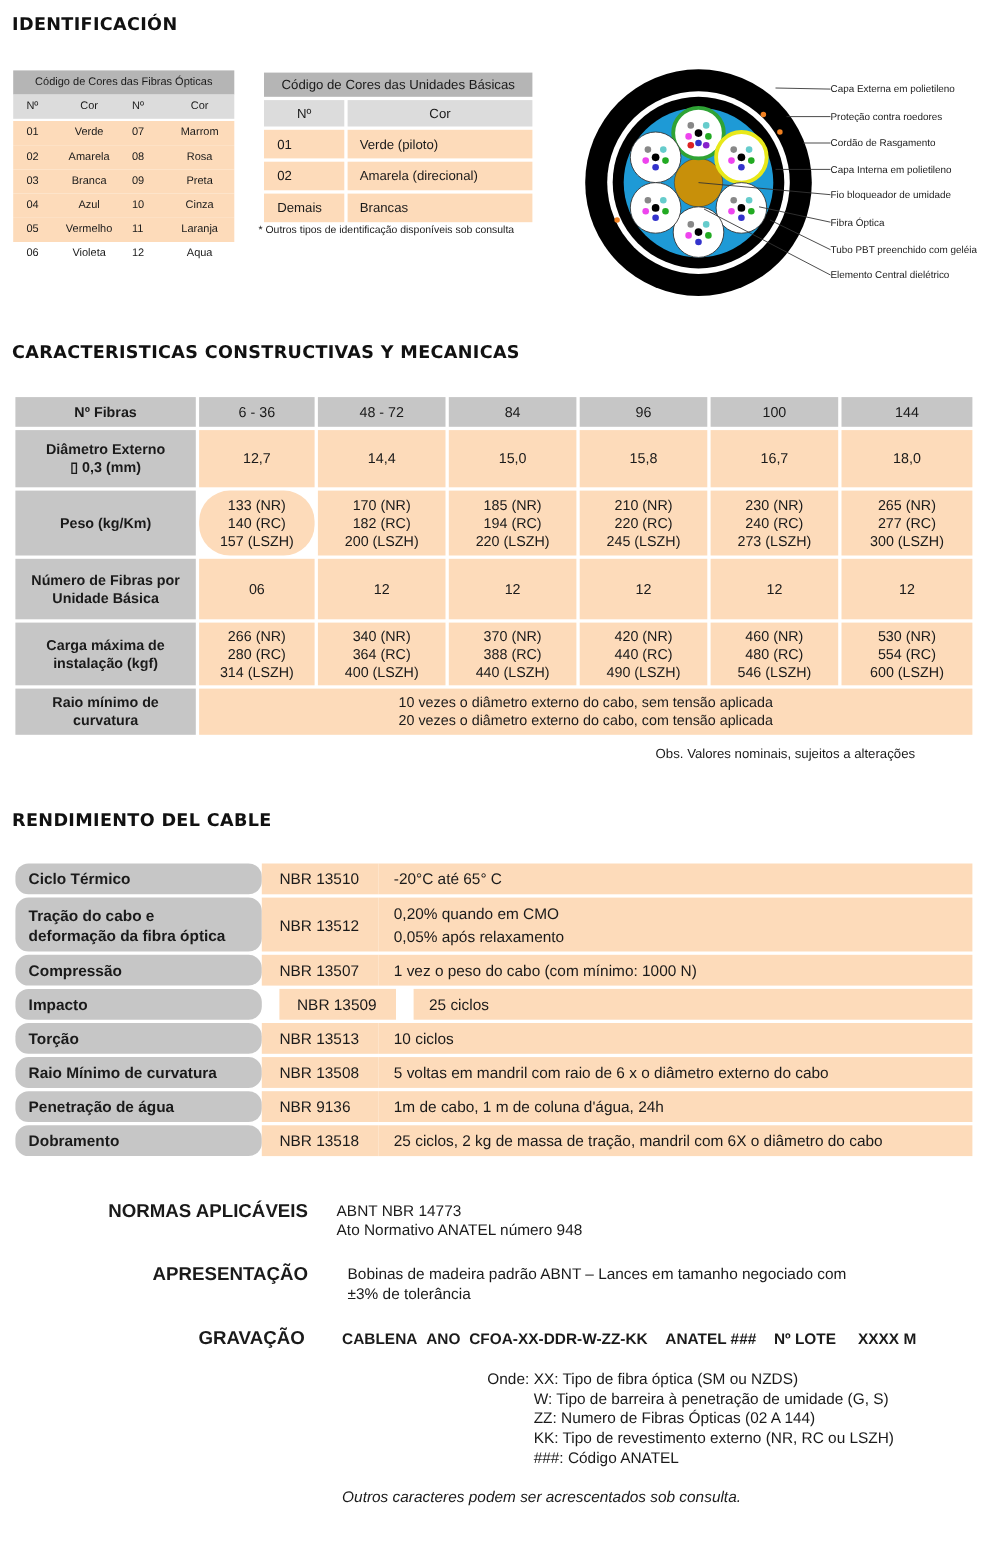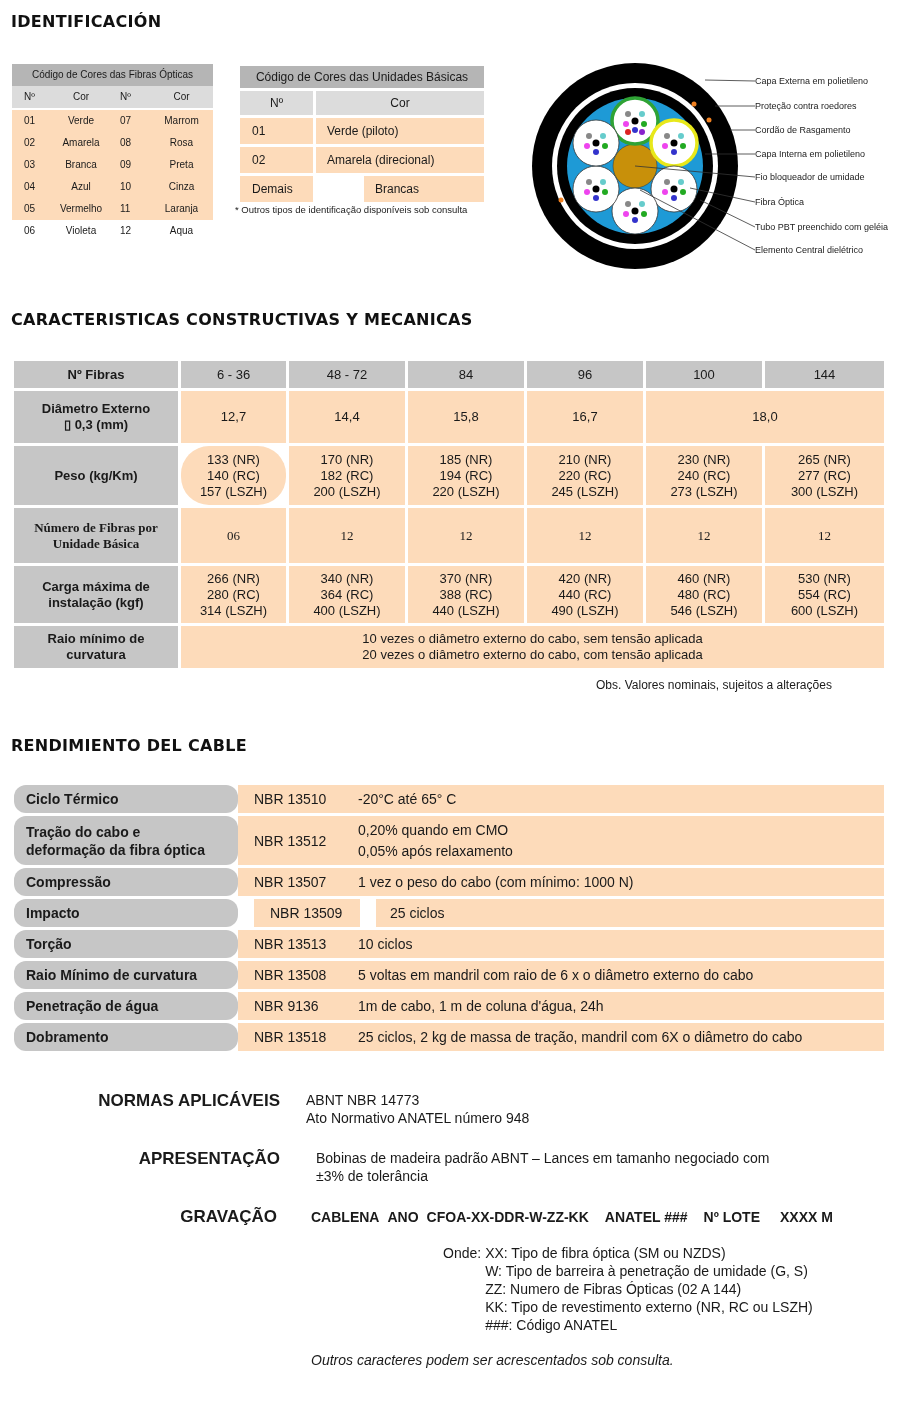--- a/index.html
+++ b/index.html
@@ -98,21 +98,21 @@
     <div class="b lgray" style="justify-content:center; padding-left:0;">Cor</div>
   </div>
   <div class="row" style="height:26px;">
       <div class="a peach">01</div>
       <div class="b peach">Verde (piloto)</div>
     </div>
   <div class="row" style="height:26px;">
       <div class="a peach">02</div>
       <div class="b peach">Amarela (direcional)</div>
     </div>
-  <div class="row" style="height:26px; margin-bottom:2px;gap:48px;">
+  <div class="row" style="height:26px; margin-bottom:2px;">
       <div class="a peach">Demais</div>
       <div class="b peach">Brancas</div>
     </div>
   <div style="font-size:9.5px; margin-left:-5px;">* Outros tipos de identificação disponíveis sob consulta</div>
 </div>
 
 <svg class="abs" style="left:530px; top:60px;" width="230" height="215" viewBox="0 0 230 215">
   <circle cx="105" cy="106" r="103" fill="#000"></circle>
   <circle cx="105" cy="106" r="83" fill="#fff"></circle>
   <circle cx="105" cy="106" r="78" fill="#000"></circle>
@@ -199,20 +199,21 @@
     <div class="cell v gray">84</div>
     <div class="cell v gray">96</div>
     <div class="cell v gray">100</div>
     <div class="cell v gray" style="flex:1;">144</div>
   </div>
   <div class="row" style="height:52px;">
     <div class="cell lab gray" style="white-space:pre-line;">Diâmetro Externo
 ▯ 0,3 (mm)</div>
     <div class="cell v peach" style="width:105px;">12,7</div>
     <div class="cell v peach">14,4</div>
+    <div class="cell v peach">15,0</div>
     <div class="cell v peach">15,8</div>
     <div class="cell v peach">16,7</div>
     <div class="cell v peach" style="flex:1;">18,0</div>
   </div>
   <div class="row" style="height:59px;">
     <div class="cell lab gray">Peso (kg/Km)</div>
     <div class="cell v peach" style="width:105px; white-space:pre-line;border-radius:28px;">133 (NR)
 140 (RC)
 157 (LSZH)</div>
     <div class="cell v peach" style="white-space:pre-line;">170 (NR)
@@ -224,21 +225,21 @@
     <div class="cell v peach" style="white-space:pre-line;">210 (NR)
 220 (RC)
 245 (LSZH)</div>
     <div class="cell v peach" style="white-space:pre-line;">230 (NR)
 240 (RC)
 273 (LSZH)</div>
     <div class="cell v peach" style="flex:1; white-space:pre-line;">265 (NR)
 277 (RC)
 300 (LSZH)</div>
   </div>
-  <div class="row" style="height:55px;font-family:Liberation Serif, serif;">
+  <div class="row" style="height:55px;">
     <div class="cell lab gray" style="white-space:pre-line;">Número de Fibras por
 Unidade Básica</div>
     <div class="cell v peach" style="width:105px;">06</div>
     <div class="cell v peach">12</div>
     <div class="cell v peach">12</div>
     <div class="cell v peach">12</div>
     <div class="cell v peach">12</div>
     <div class="cell v peach" style="flex:1;">12</div>
   </div>
   <div class="row" style="height:57px;">

